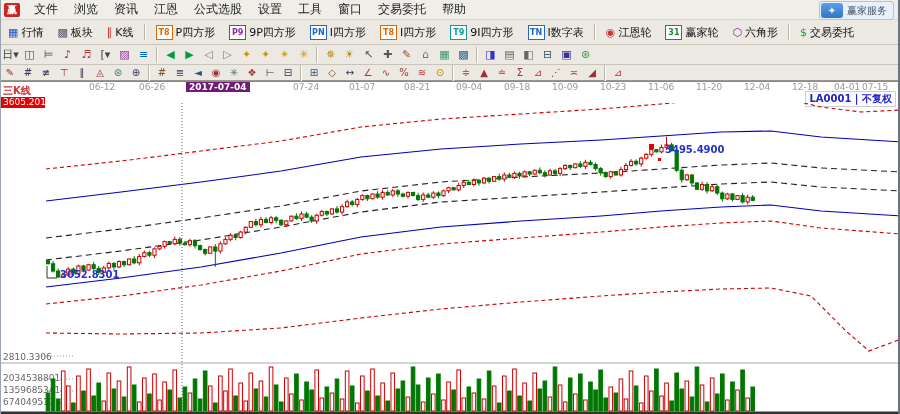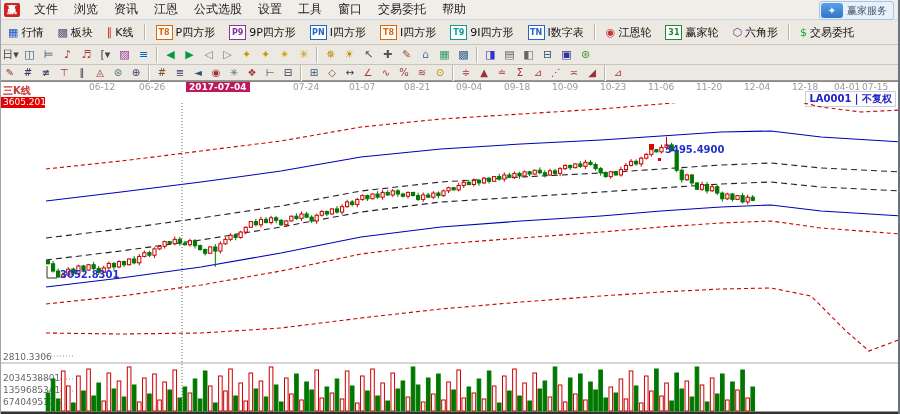--- a/index.html
+++ b/index.html
@@ -30,21 +30,21 @@
        border-bottom:1px solid #c8c4ba;display:flex;align-items:center;}
   #tb3{position:absolute;top:65px;left:0;right:0;height:15px;background:#ece9e2;
        border-bottom:1px solid #9a968e;display:flex;align-items:center;}
   .tico{width:19px;text-align:center;font-size:11px;line-height:15px;cursor:default;}
   #tb3 .tico{font-size:10px;line-height:13px;width:18px;}
   
   #chartwin{position:absolute;top:81px;left:0;right:0;bottom:0;background:#fff;
             border-top:1px solid #888;overflow:hidden;}
   #dates{position:absolute;top:0;left:0;right:0;height:11px;font-size:9px;color:#999;}
   .dlab{position:absolute;top:0;white-space:nowrap;}
-  .dlab.hl{background:#be185d;color:#fff;padding:0 3px;font-weight:bold;}
+  .dlab.hl{background:#701a75;color:#fff;padding:0 3px;font-weight:bold;}
   #periodlab{position:absolute;top:2px;left:2px;font-size:10px;color:#c33;font-weight:bold;z-index:5;}
   #hdr{position:absolute;top:11px;left:46px;right:90px;height:12px;font-size:10px;
        white-space:nowrap;overflow:hidden;}
   #hdr span{margin-right:10px;}
   #symbolbox{position:absolute;top:9px;right:2px;font-size:10px;color:#22c;font-weight:bold;
        border:1px solid #ccd;padding:0 3px;background:#fdfdfd;}
   #ytopbox{position:absolute;top:15px;left:0;width:44px;height:11px;background:#e80000;color:#fff;
        font-size:9px;line-height:11px;padding-left:2px;box-sizing:border-box;}
   .axlab{position:absolute;left:2px;font-size:9px;color:#666;}
   #chart-svg{position:absolute;top:21px;left:0;}

